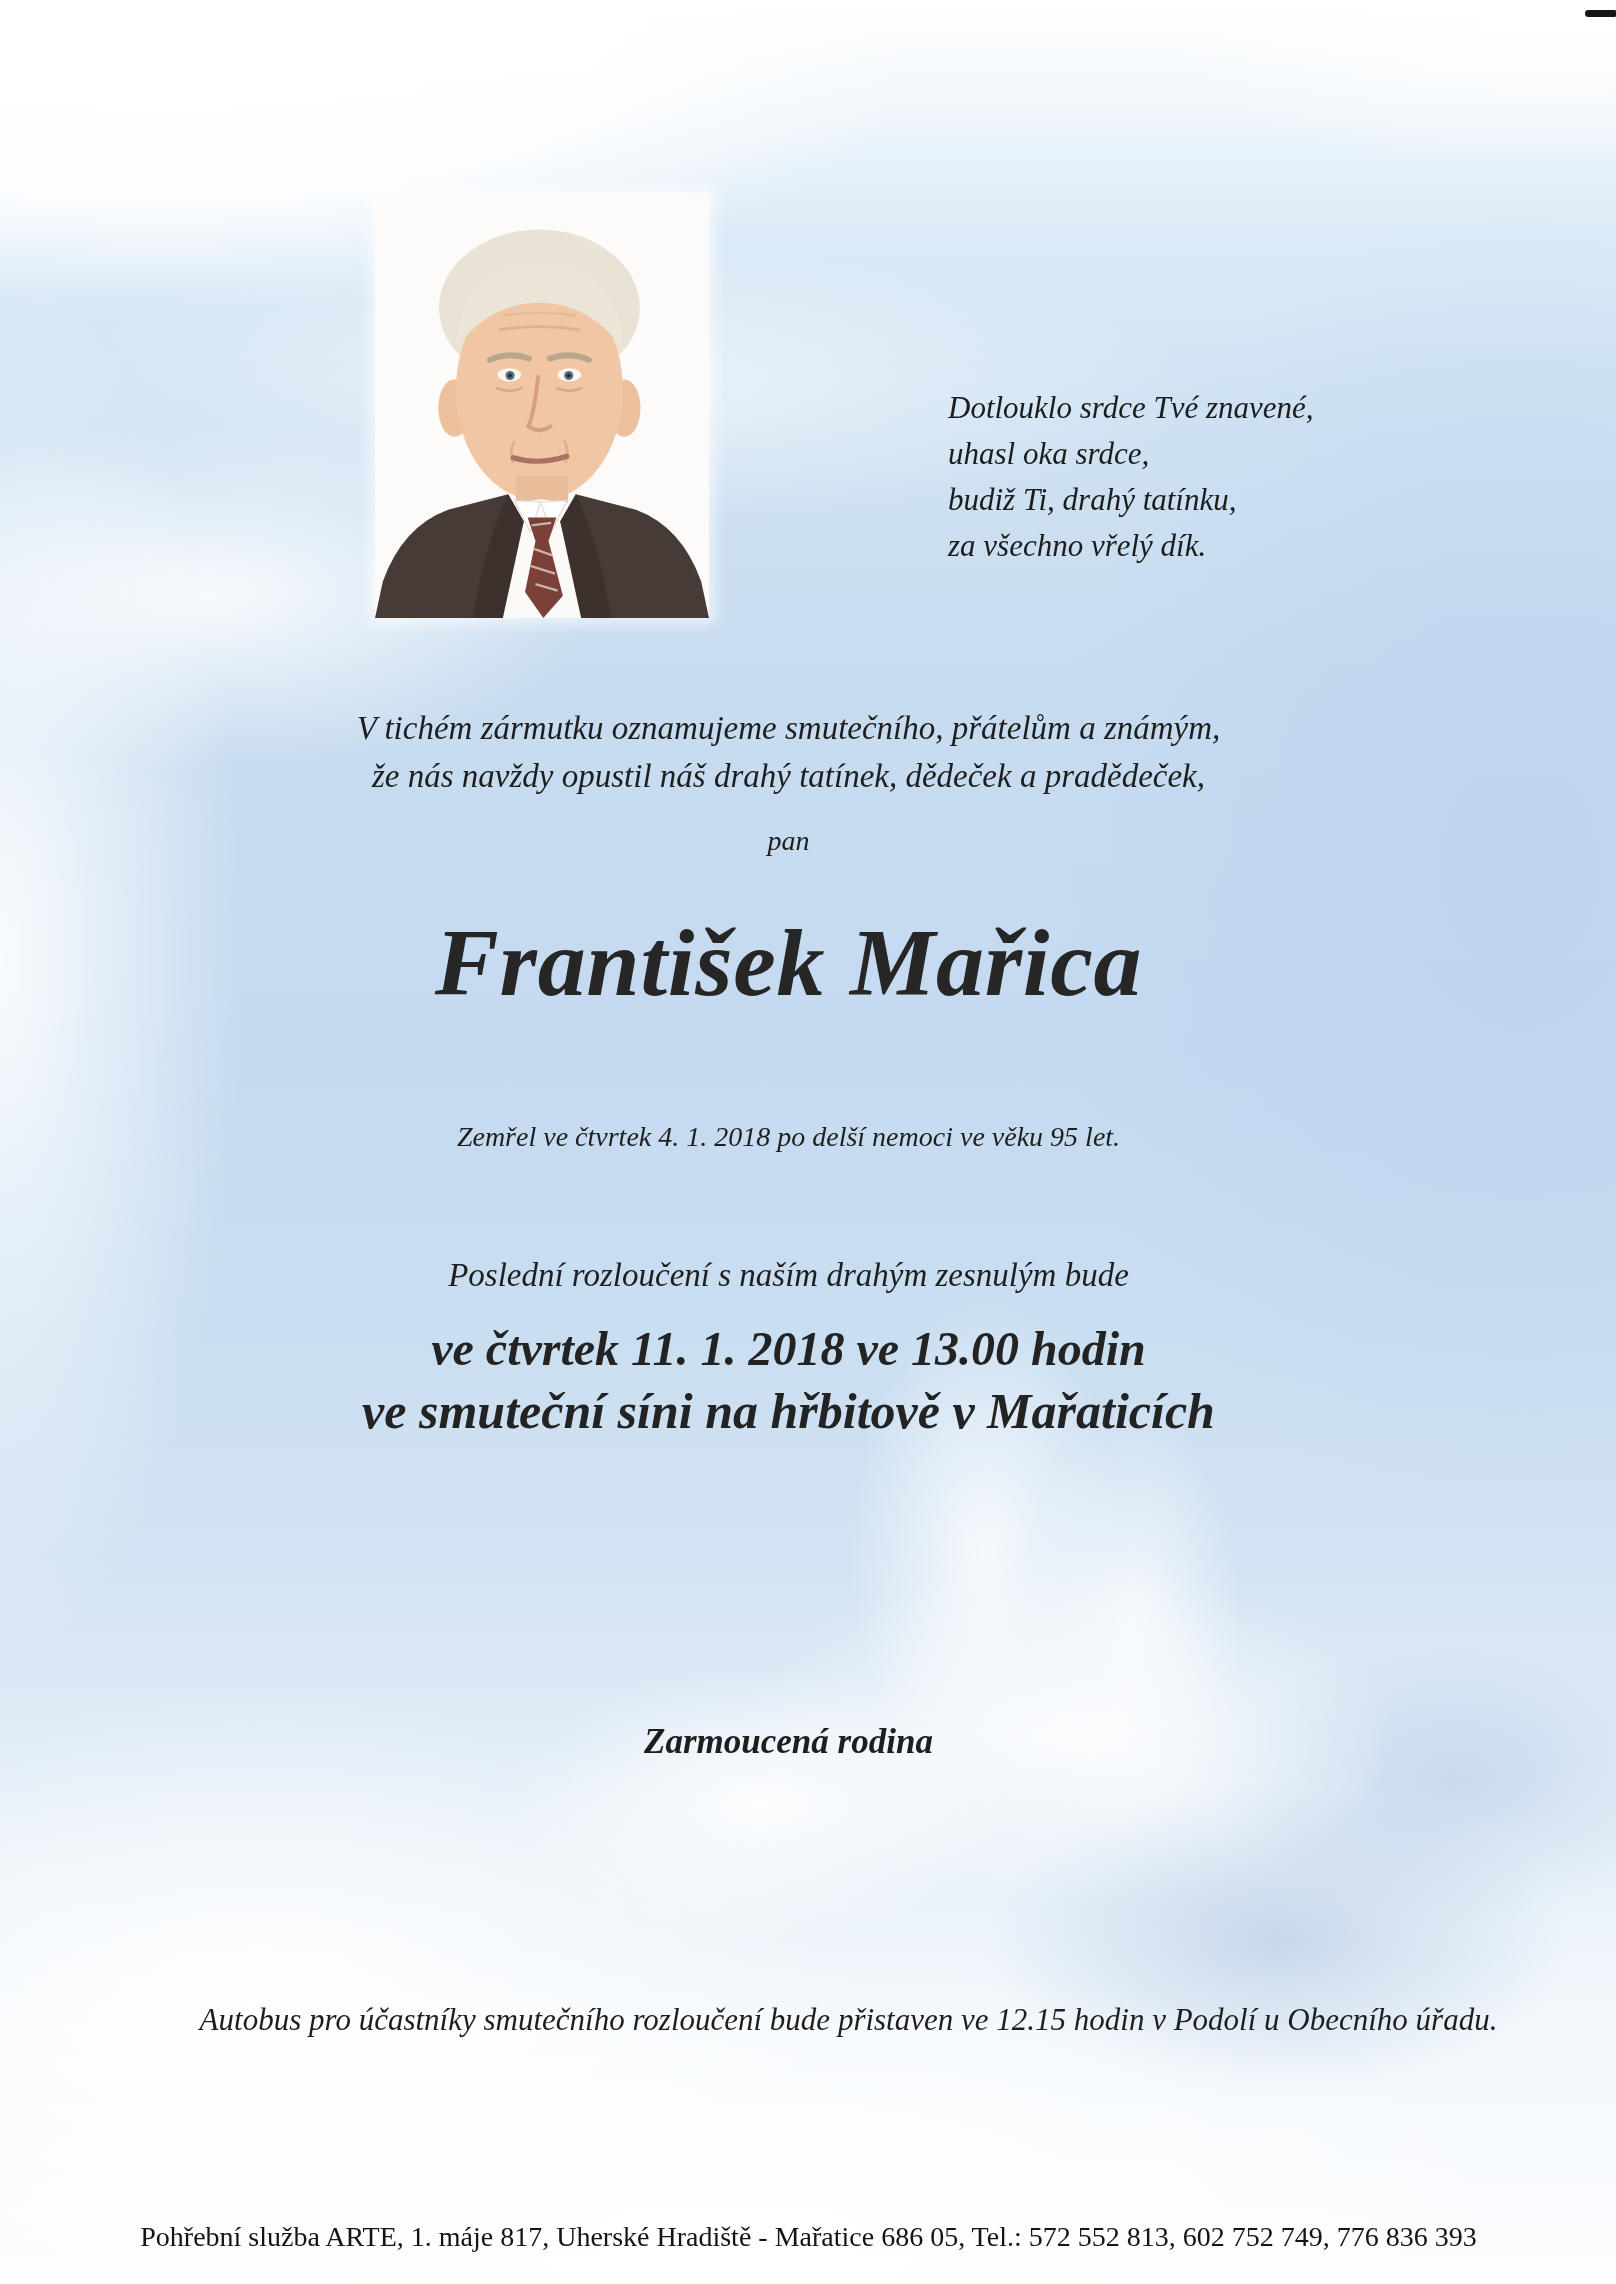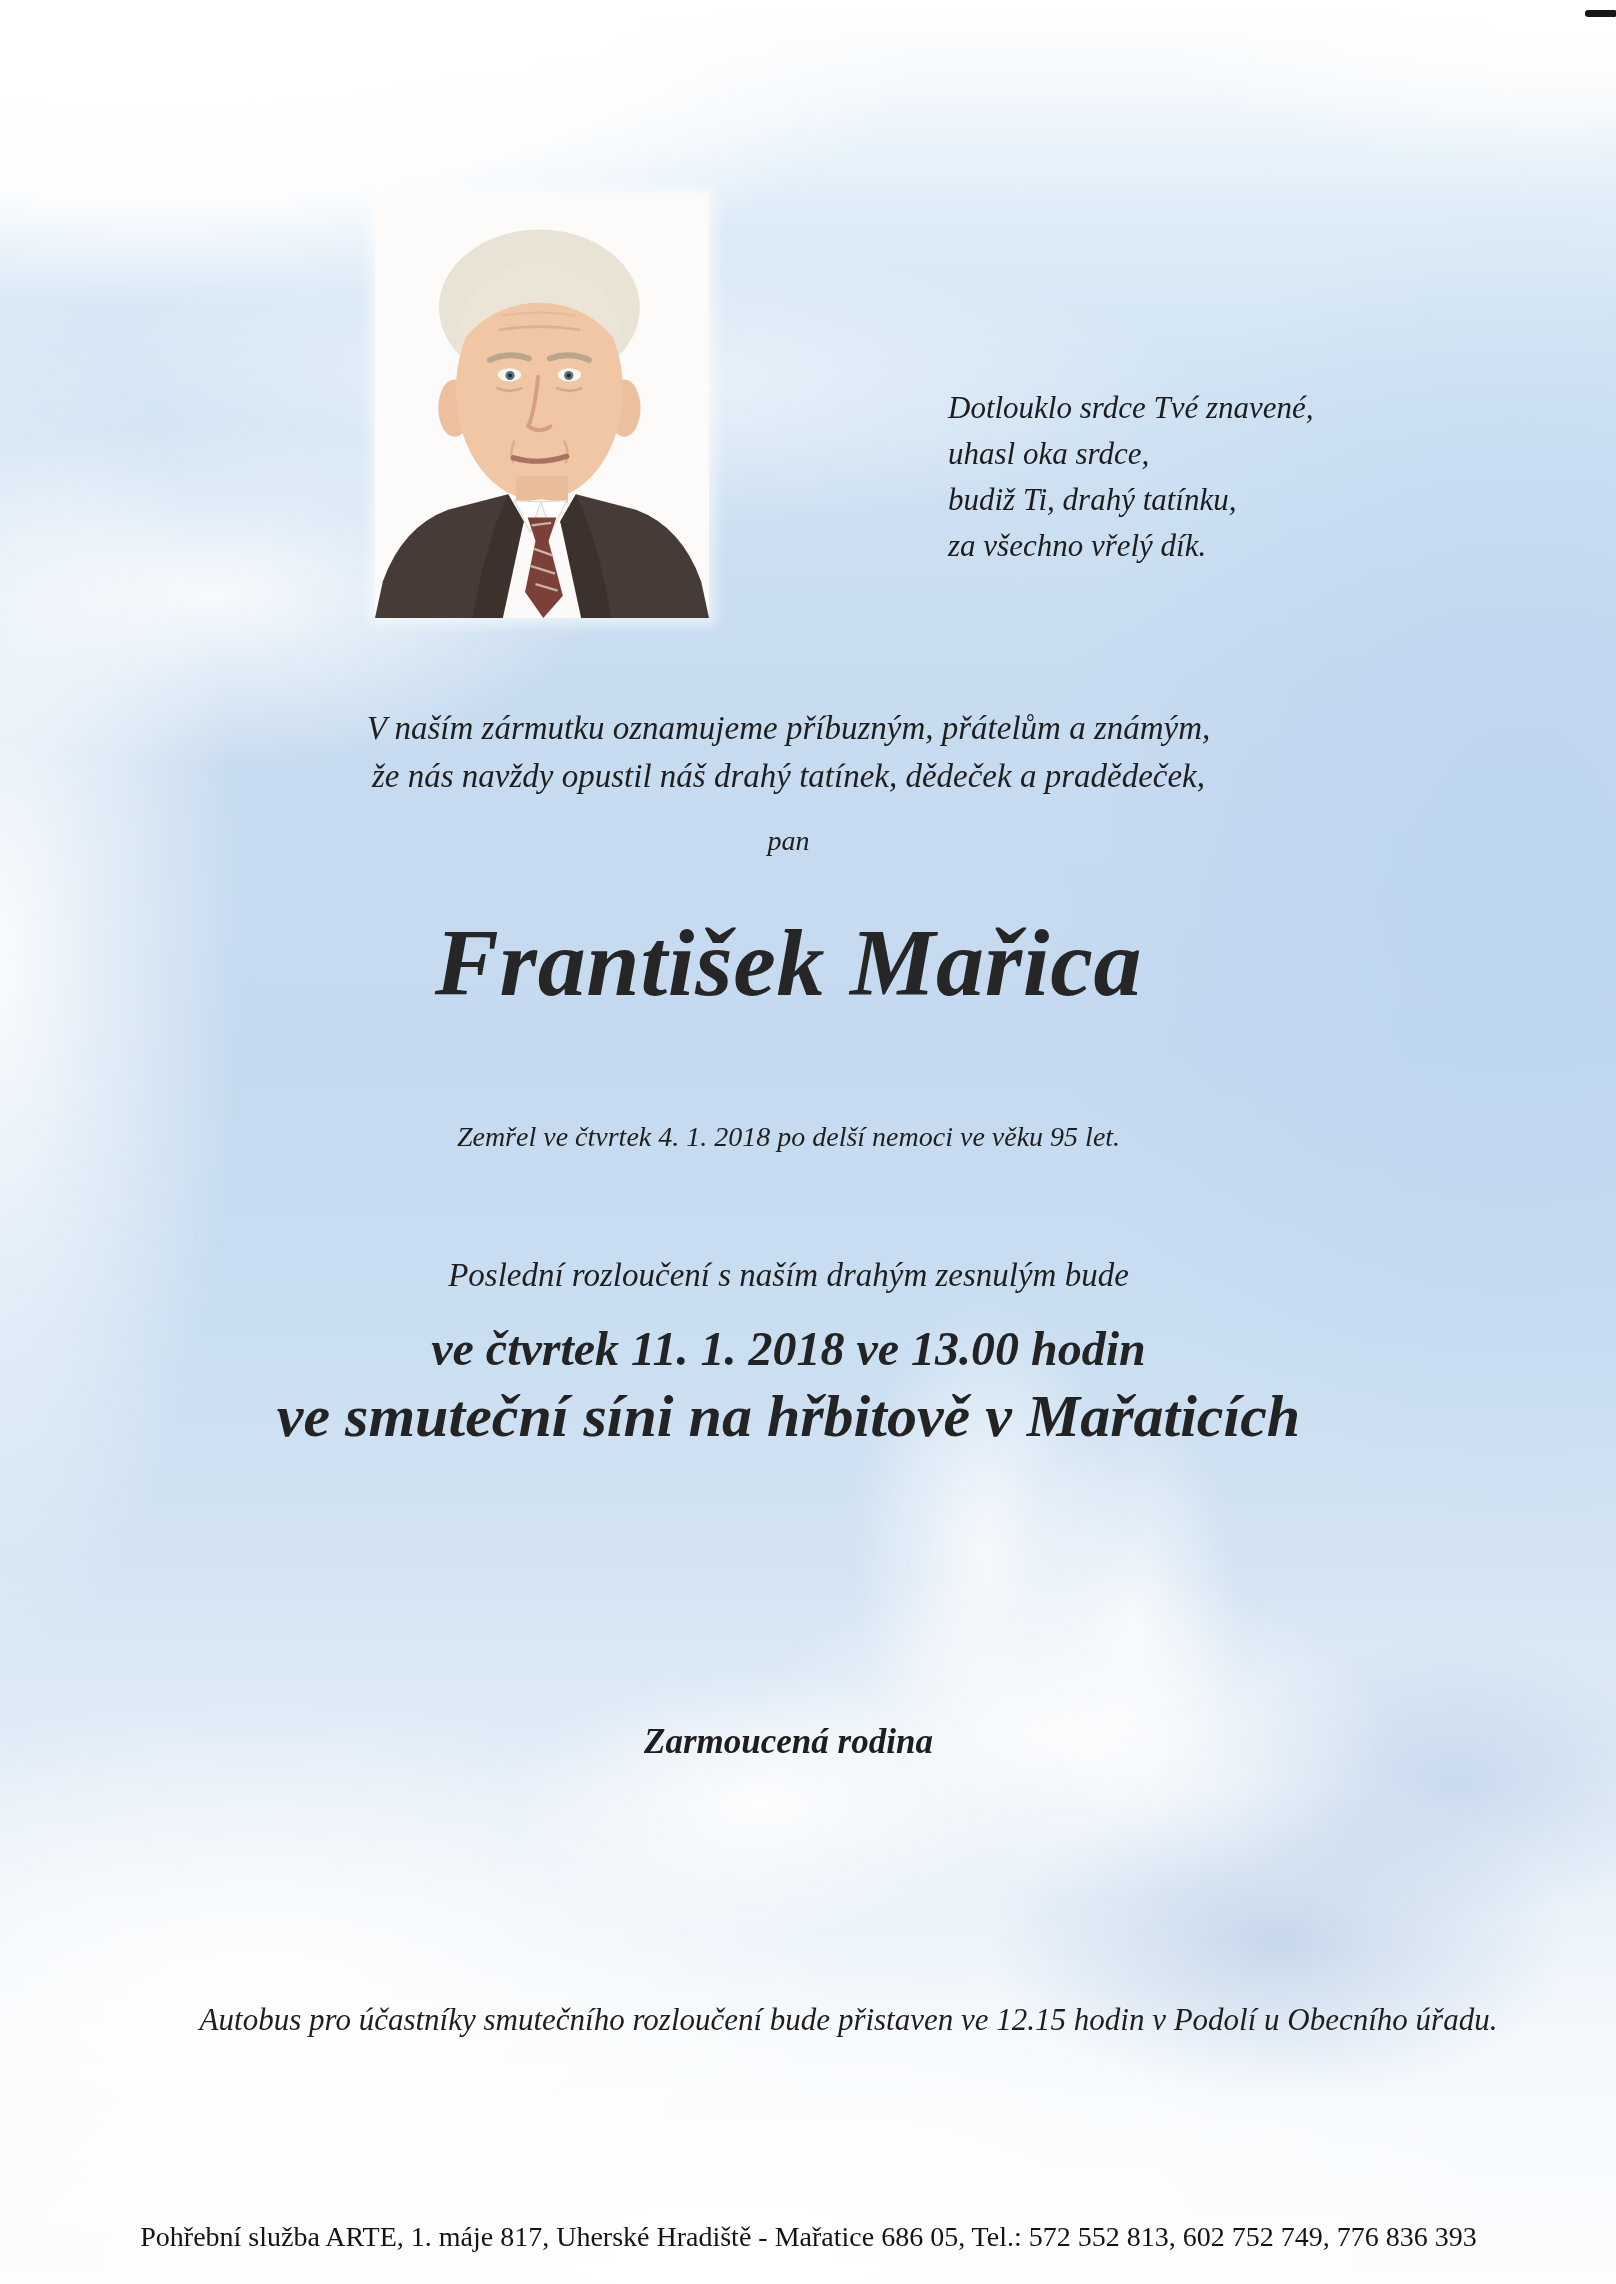--- a/index.html
+++ b/index.html
@@ -55,21 +55,21 @@
     font-size: 31px;
     line-height: 46px;
     color: #1c1c1c;
   }
   .announce { top: 704px; font-style: italic; font-size: 33px; line-height: 48px; }
   .pan      { top: 825px; font-style: italic; font-size: 28px; }
   .name     { top: 907px; font-style: italic; font-weight: bold; font-size: 96px; color: #262626; letter-spacing: 0.7px; }
   .died     { top: 1103px; font-style: italic; font-size: 28px; margin-top: 18px; }
   .farewell { top: 1257px; font-style: italic; font-size: 33px; }
   .when     { top: 1321px; font-style: italic; font-weight: bold; font-size: 48px; color: #232323; }
-  .where    { top: 1382px; font-style: italic; font-weight: bold; font-size: 60px; color: #232323; }
+  .where    { top: 1382px; font-style: italic; font-weight: bold; font-size: 50px; color: #232323; }
   .family   { top: 1722px; font-style: italic; font-weight: bold; font-size: 35px; }
   .bus      { top: 2002px; font-style: italic; font-size: 31px; margin-left: 40px; }
   .footer   { top: 2221px; font-size: 28px; color: #141414; }
   .photo {
     position: absolute;
     left: 375px;
     top: 193px;
     width: 334px;
     height: 425px;
     background: #fcfbf9;
@@ -147,21 +147,21 @@
   </div>
 
   <div class="poem">
     <div>Dotlouklo srdce Tvé znavené,</div>
     <div>uhasl oka srdce,</div>
     <div>budiž Ti, drahý tatínku,</div>
     <div>za všechno vřelý dík.</div>
   </div>
 
   <div class="txt center-block announce">
-    <div>V naším zármutku oznamujeme příbuzným, přátelům a známým,</div>
+    <div>V tichém zármutku oznamujeme smutečního, přátelům a známým,</div>
     <div>že nás navždy opustil náš drahý tatínek, dědeček a pradědeček,</div>
   </div>
 
   <div class="txt center-block pan">pan</div>
 
   <div class="txt center-block name">František Mařica</div>
 
   <div class="txt center-block died">Zemřel ve čtvrtek 4. 1. 2018 po delší nemoci ve věku 95 let.</div>
 
   <div class="txt center-block farewell">Poslední rozloučení s naším drahým zesnulým bude</div>

